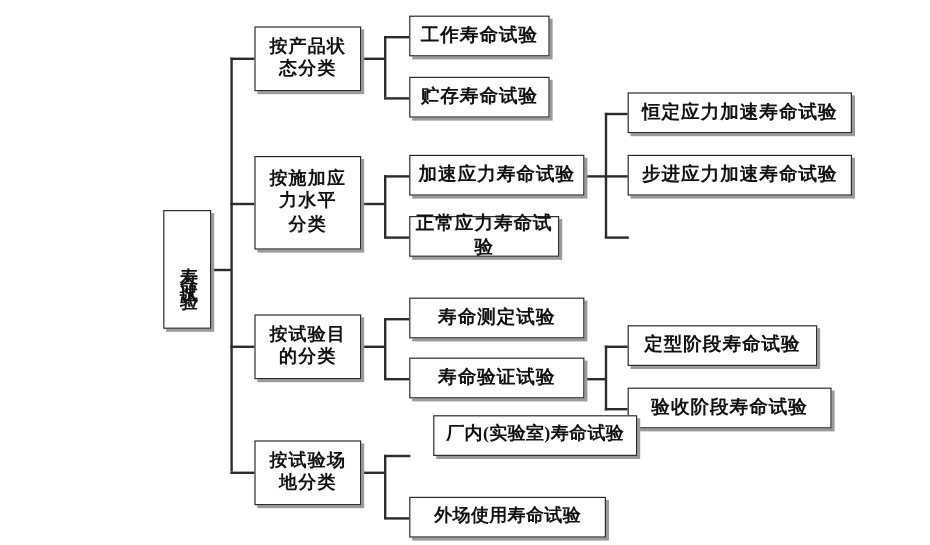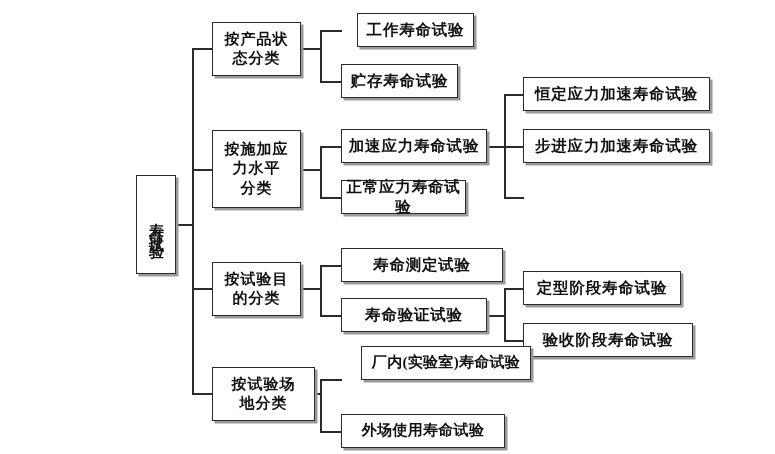--- a/index.html
+++ b/index.html
@@ -120,21 +120,21 @@
   <div class="conn h" style="left:320px; top:431px; width:22px;"></div>
 
   <div class="node root" style="left:136px; top:175px; width:40px; height:99px;">
     <span class="label">寿命试验</span>
   </div>
 
   <div class="node lvl1" style="left:212px; top:22px; width:89px; height:54px;">
     <span class="label">按产品状
 态分类</span>
   </div>
-  <div class="node lvl2" style="left:341px; top:13px; width:117px; height:34px;margin-left:16px;">
+  <div class="node lvl2" style="left:341px; top:13px; width:117px; height:34px;">
     <span class="label">工作寿命试验</span>
   </div>
   <div class="node lvl2" style="left:341px; top:64px; width:117px; height:34px;">
     <span class="label">贮存寿命试验</span>
   </div>
 
   <div class="node lvl1" style="left:212px; top:130px; width:89px; height:78px;">
     <span class="label">按施加应
 力水平
 分类</span>
@@ -149,34 +149,34 @@
     <span class="label">恒定应力加速寿命试验</span>
   </div>
   <div class="node lvl3" style="left:523px; top:129px; width:187px; height:34px;">
     <span class="label">步进应力加速寿命试验</span>
   </div>
 
   <div class="node lvl1" style="left:212px; top:262px; width:89px; height:54px;">
     <span class="label">按试验目
 的分类</span>
   </div>
-  <div class="node lvl2" style="left:341px; top:248px; width:162px; height:34px;">
+  <div class="node lvl2" style="left:341px; top:248px; width:146px; height:34px;">
     <span class="label">寿命测定试验</span>
   </div>
   <div class="node lvl2" style="left:341px; top:298px; width:146px; height:34px;">
     <span class="label">寿命验证试验</span>
   </div>
   <div class="node lvl3" style="left:523px; top:271px; width:158px; height:34px;">
     <span class="label">定型阶段寿命试验</span>
   </div>
   <div class="node lvl3" style="left:523px; top:323px; width:170px; height:34px;">
     <span class="label">验收阶段寿命试验</span>
   </div>
 
-  <div class="node lvl1" style="left:212px; top:367px; width:103px; height:54px;">
+  <div class="node lvl1" style="left:212px; top:367px; width:89px; height:54px;">
     <span class="label">按试验场
 地分类</span>
   </div>
   <div class="node wide" style="left:341px; top:346px; width:170px; height:34px;margin-left:20px;">
     <span class="label">厂内(实验室)寿命试验</span>
   </div>
   <div class="node wide" style="left:341px; top:414px; width:164px; height:34px;">
     <span class="label">外场使用寿命试验</span>
   </div>
 

